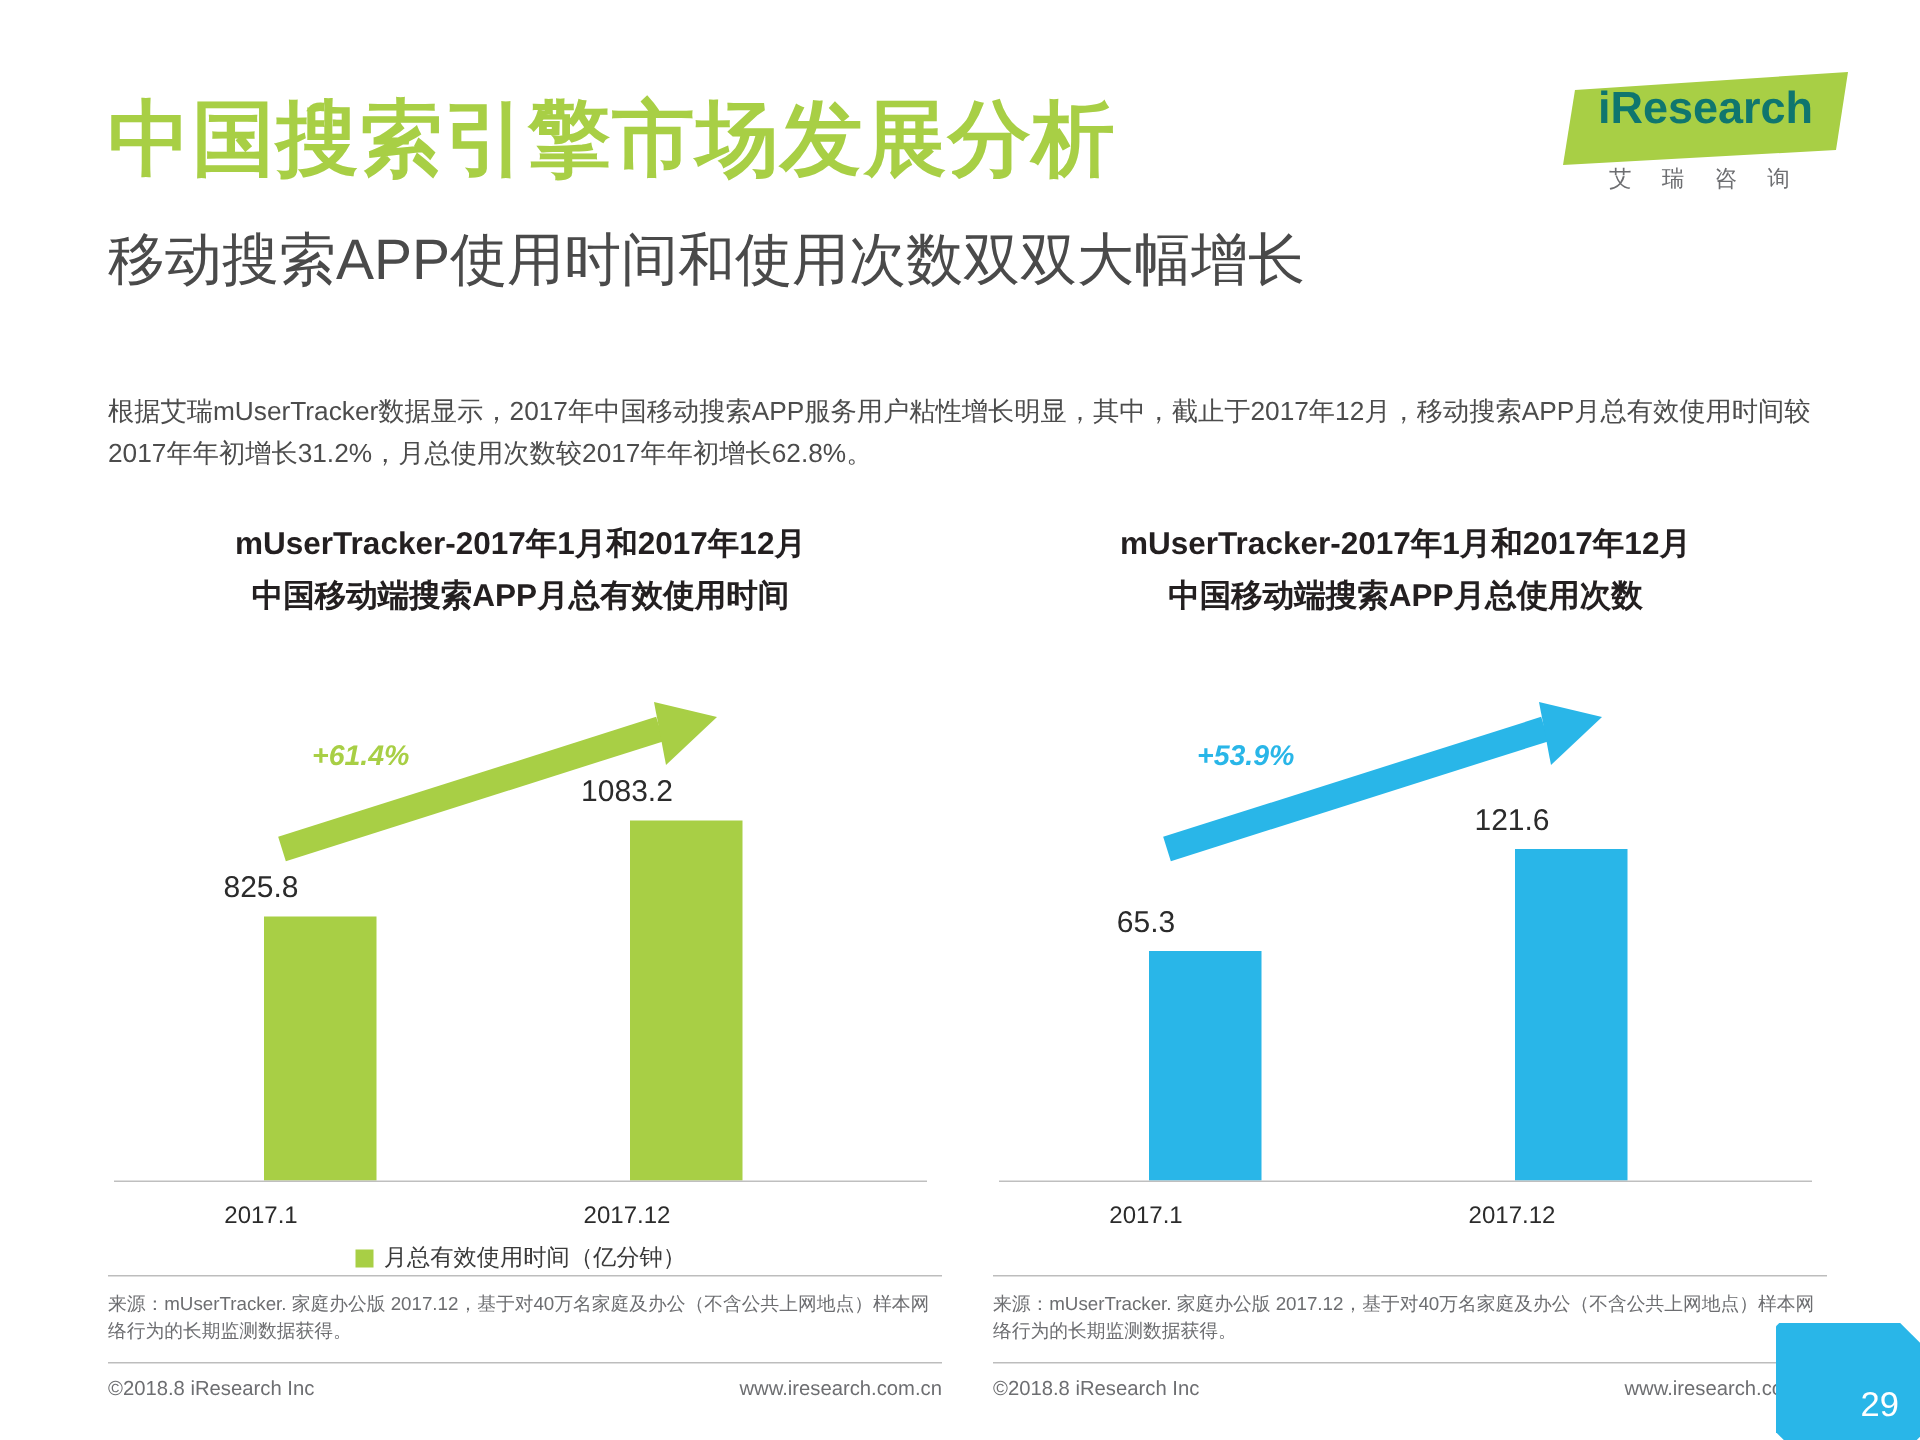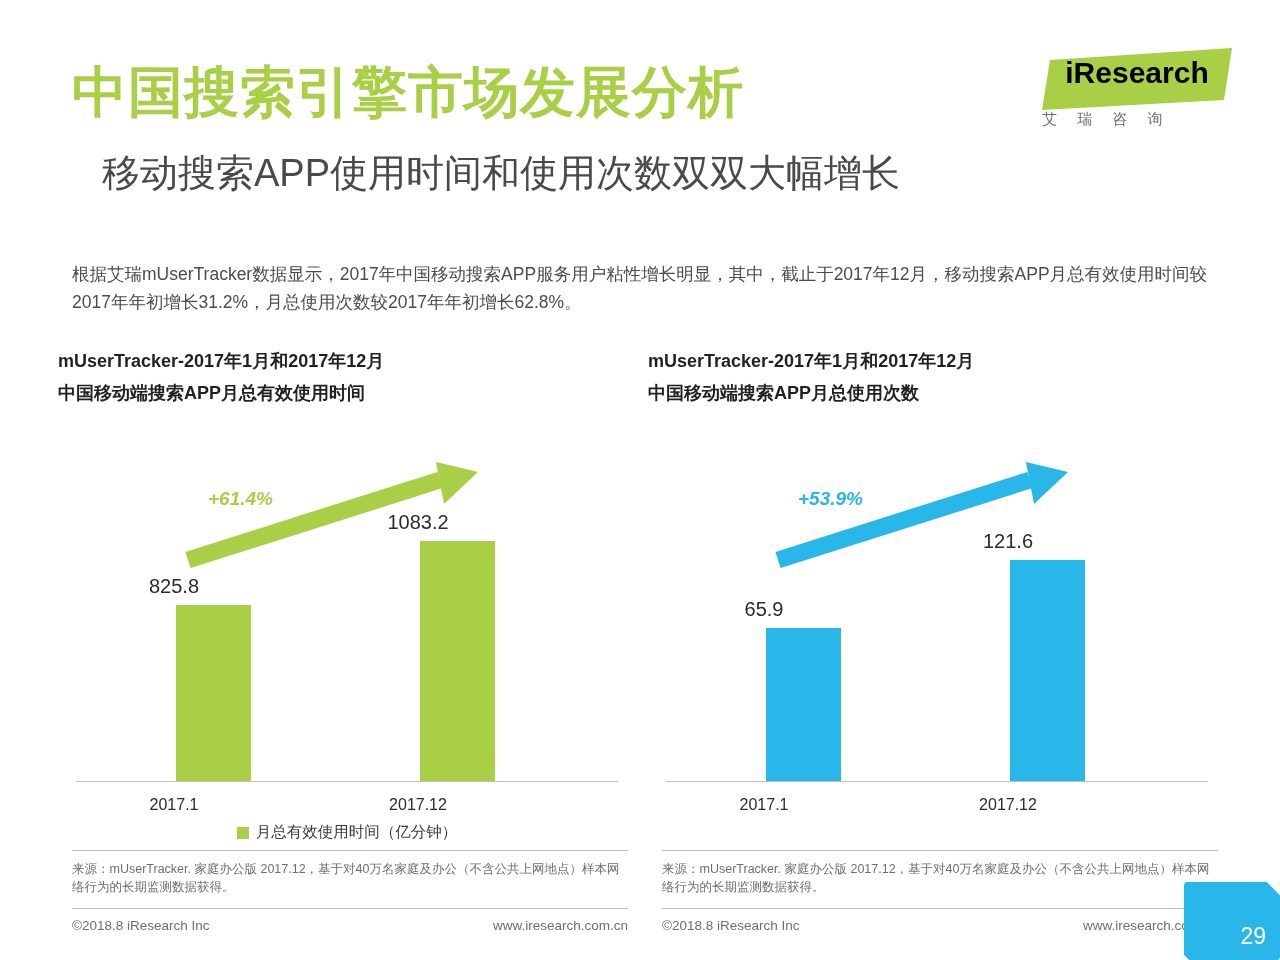--- a/index.html
+++ b/index.html
@@ -9,50 +9,50 @@
     font-family:"Liberation Sans","DejaVu Sans",sans-serif;
     overflow:hidden;
     position:relative;
   }
   .page{position:relative;width:1280px;height:960px;}
 
   
   .logo-wrap{position:absolute;right:48px;top:48px;width:190px;height:96px;}
   .logo-shape{position:absolute;left:0;top:0;width:190px;height:62px;}
   .logo-text{position:absolute;left:0;top:8px;width:190px;text-align:center;
-    font-size:30px;font-weight:bold;color:#000000;letter-spacing:0px;}
-  .logo-sub{position:absolute;left:0;top:62px;width:190px;
+    font-size:30px;font-weight:bold;color:#0f766e;letter-spacing:0px;}
+  .logo-sub{position:absolute;left:0;top:62px;width:190px;text-align:center;
     font-size:15px;color:#6d6e71;letter-spacing:8px;}
 
   
   .title-main{
     position:absolute;left:72px;top:62px;
     font-size:55px;font-weight:bold;color:#a8cf45;
     letter-spacing:1px;line-height:1.1;
   }
   .title-sub{
     position:absolute;left:72px;top:148px;
-    font-size:38px;color:#4a4a4a;font-weight:normal;letter-spacing:0px;margin-left:30px;
+    font-size:38px;color:#4a4a4a;font-weight:normal;letter-spacing:0px;
   }
 
   
   .para{
     position:absolute;left:72px;width:1145px;
     font-size:17.5px;color:#4c4c4c;line-height:1.62;margin-top:32px;
   }
   .para1{top:228px;}
   .para2{top:292px;}
 
   
   .chart{position:absolute;top:352px;width:578px;height:560px;}
   .chart-left{left:58px;}
   .chart-right{left:648px;}
 
   .ctitle{
-    text-align:left;font-size:18px;font-weight:bold;color:#231f20;
+    text-align:center;font-size:21px;font-weight:bold;color:#231f20;
     line-height:1.0;
   }
   .ctitle .l1{display:block;margin-bottom:14px;}
   .ctitle .l2{display:block;}
 
   .plot{position:relative;width:100%;height:400px;margin-top:18px;}
   .axis{position:absolute;left:18px;right:18px;bottom:38px;height:1px;background:#bfbfbf;}
 
   .bar{position:absolute;bottom:39px;width:75px;}
   .bar-left-1{left:118px;}
@@ -165,21 +165,21 @@
       <span class="l2">中国移动端搜索APP月总使用次数</span>
     </div>
 
     <div class="plot">
       <svg style="position:absolute;left:120px;top:40px;width:320px;height:110px;" viewBox="0 0 320 110">
         <line x1="10" y1="100" x2="262" y2="20" stroke="#29b6e8" stroke-width="17" stroke-linecap="butt"></line>
         <polygon points="258,2 300,12 266,44" fill="#29b6e8"></polygon>
       </svg>
       <div class="growth" style="left:150px;top:68px;color:#29b6e8;">+53.9%</div>
 
-      <div class="barval" style="left:36px;top:178px;">65.9</div>
+      <div class="barval" style="left:36px;top:178px;">65.3</div>
       <div class="bar bar-right-1" style="height:153px;background:#29b6e8;"></div>
 
       <div class="barval" style="left:280px;top:110px;">121.6</div>
       <div class="bar bar-right-2" style="height:221px;background:#29b6e8;"></div>
 
       <div class="axis"></div>
       <div class="xlab xl1">2017.1</div>
       <div class="xlab xl2">2017.12</div>
     </div>
 

